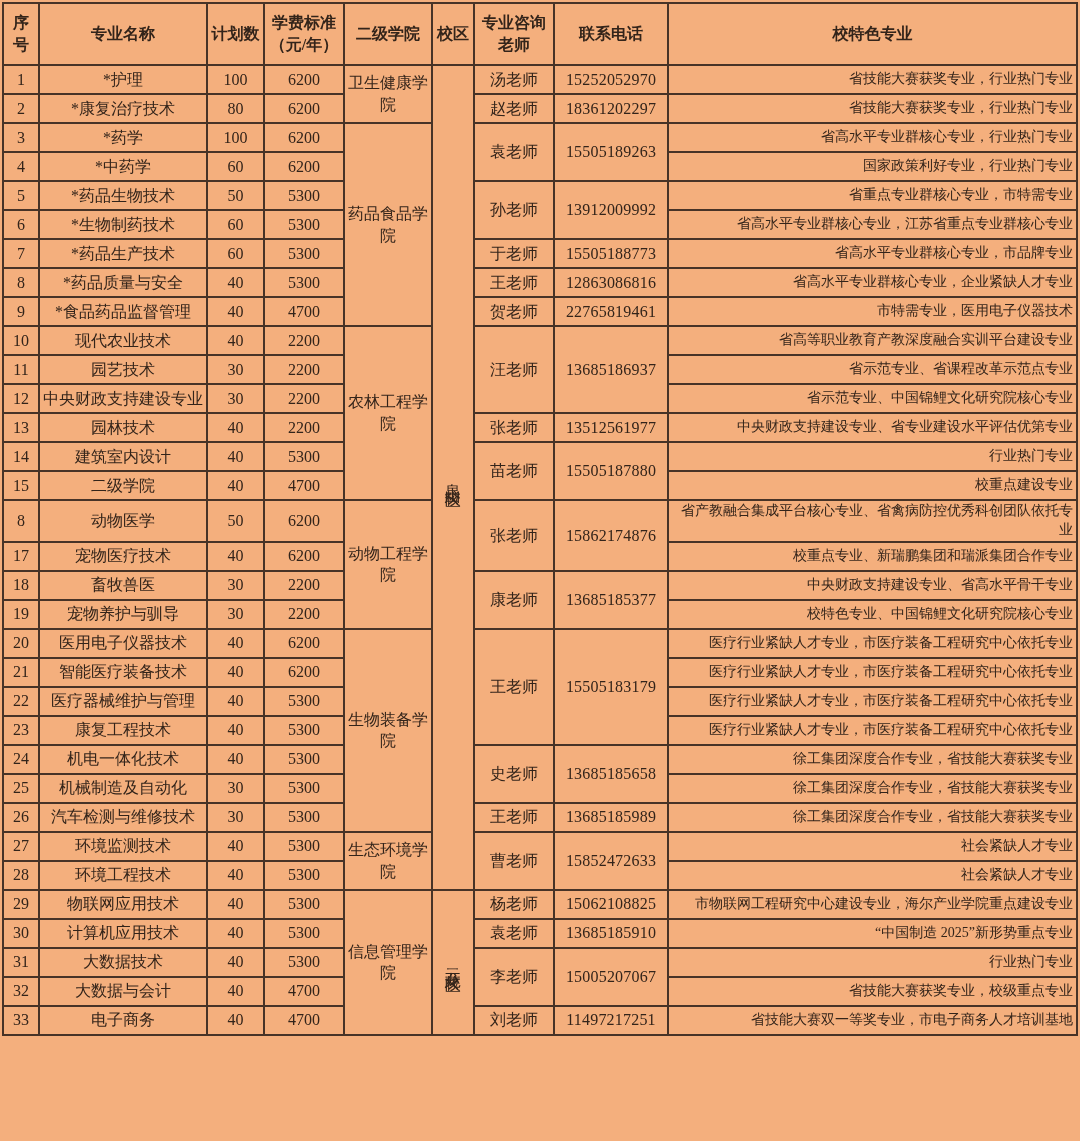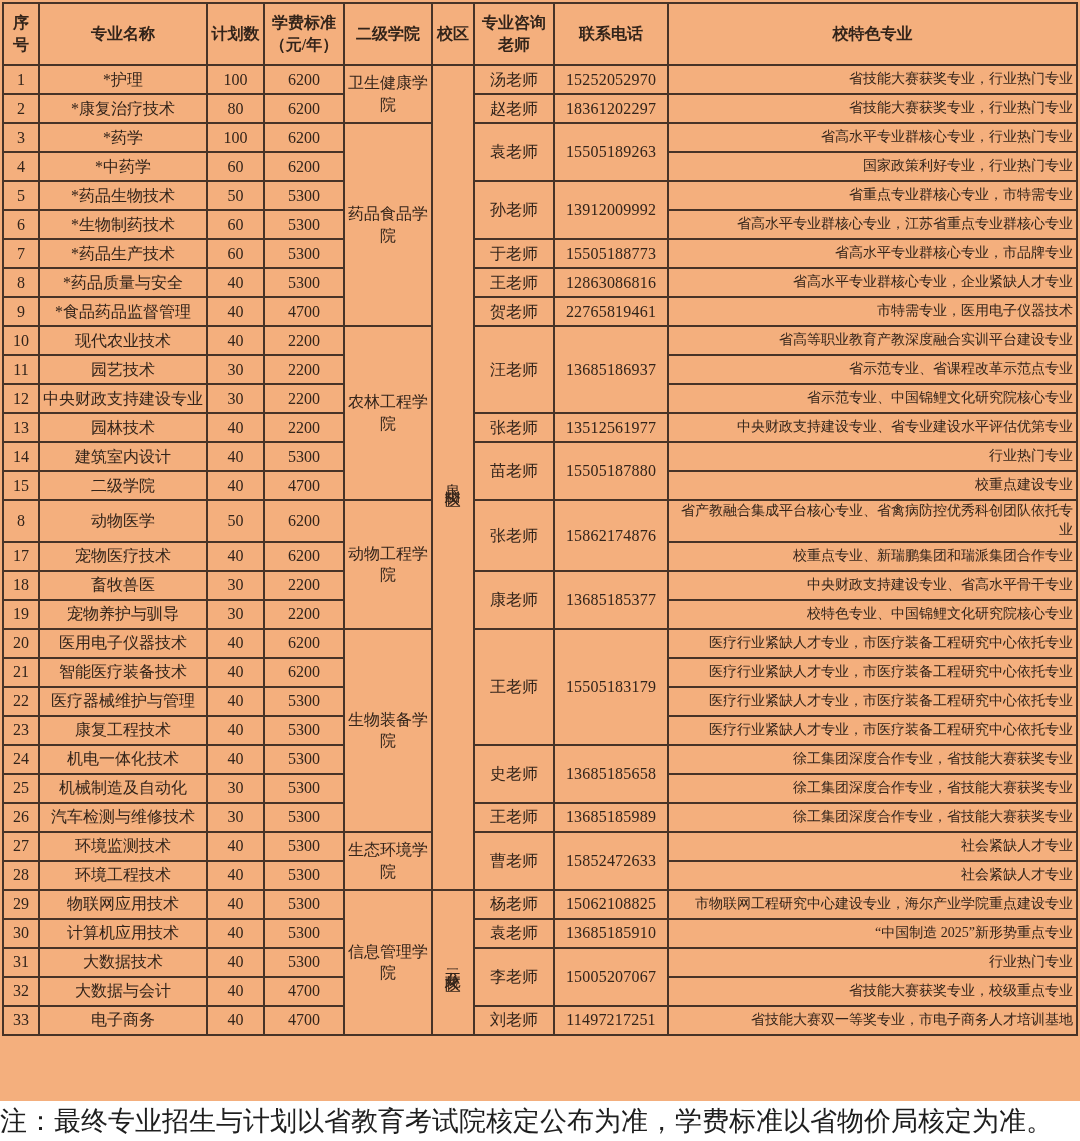--- a/index.html
+++ b/index.html
@@ -385,14 +385,13 @@
             <td>电子商务</td>
             <td>40</td>
             <td>4700</td>
             <td>刘老师</td>
             <td class="c-phone">11497217251</td>
             <td class="c-constr">省技能大赛双一等奖专业，市电子商务人才培训基地</td>
           </tr>
         </tbody>
     </table>
   </div>
-  <div class="note">注：最终专业招生与计划以省教育考试院核定公布为准，学费标准以省物价局核定为准。</div>
 </div>
 
 </body></html>

